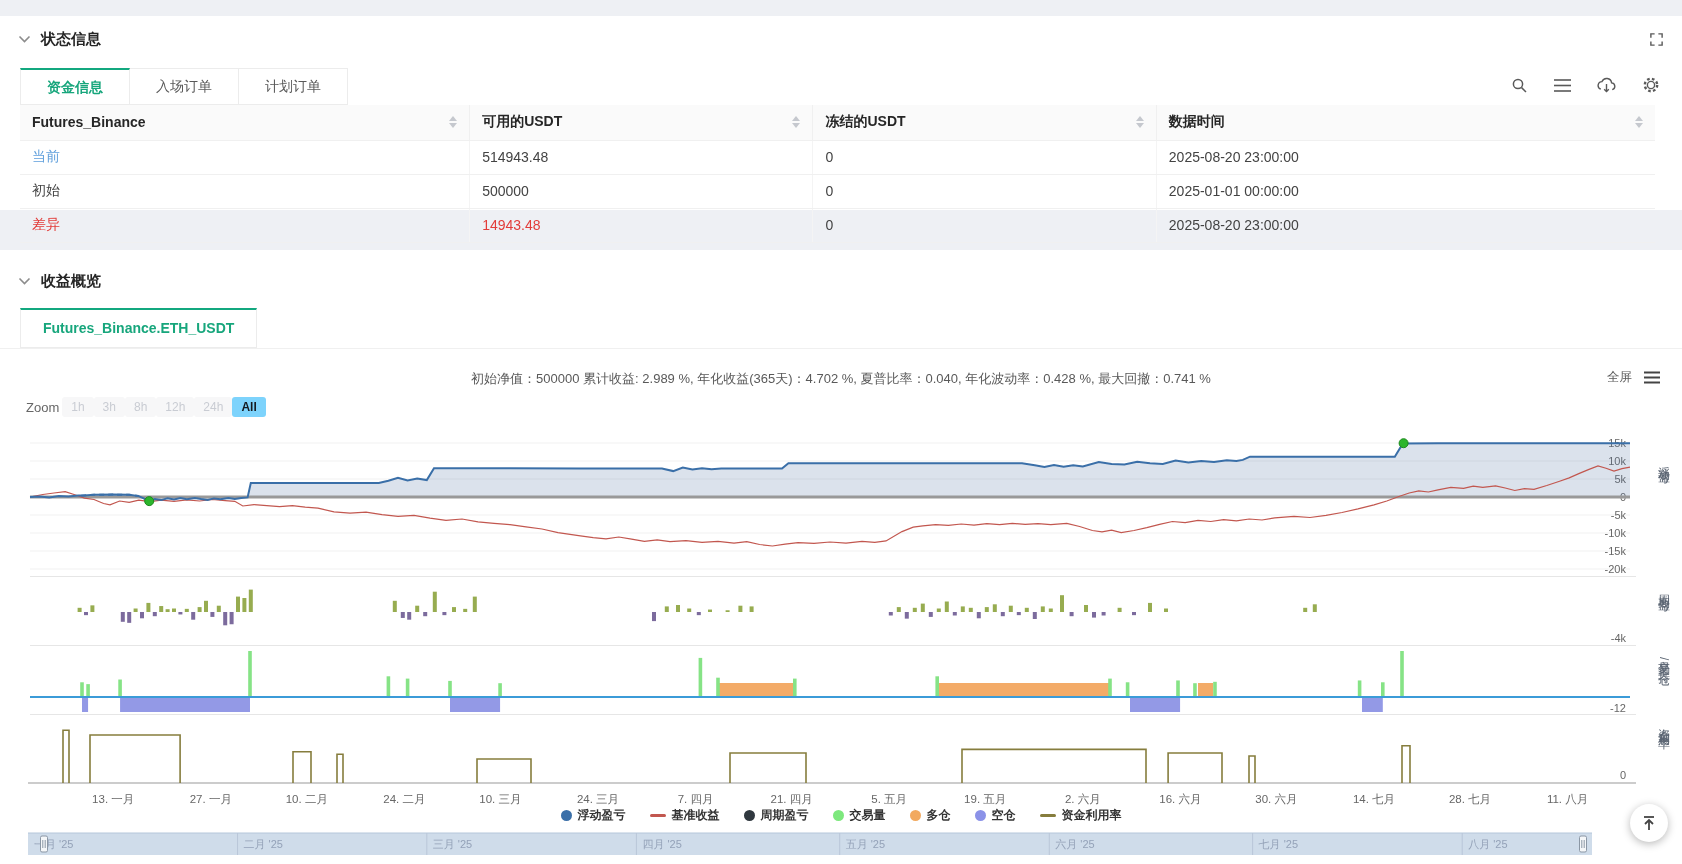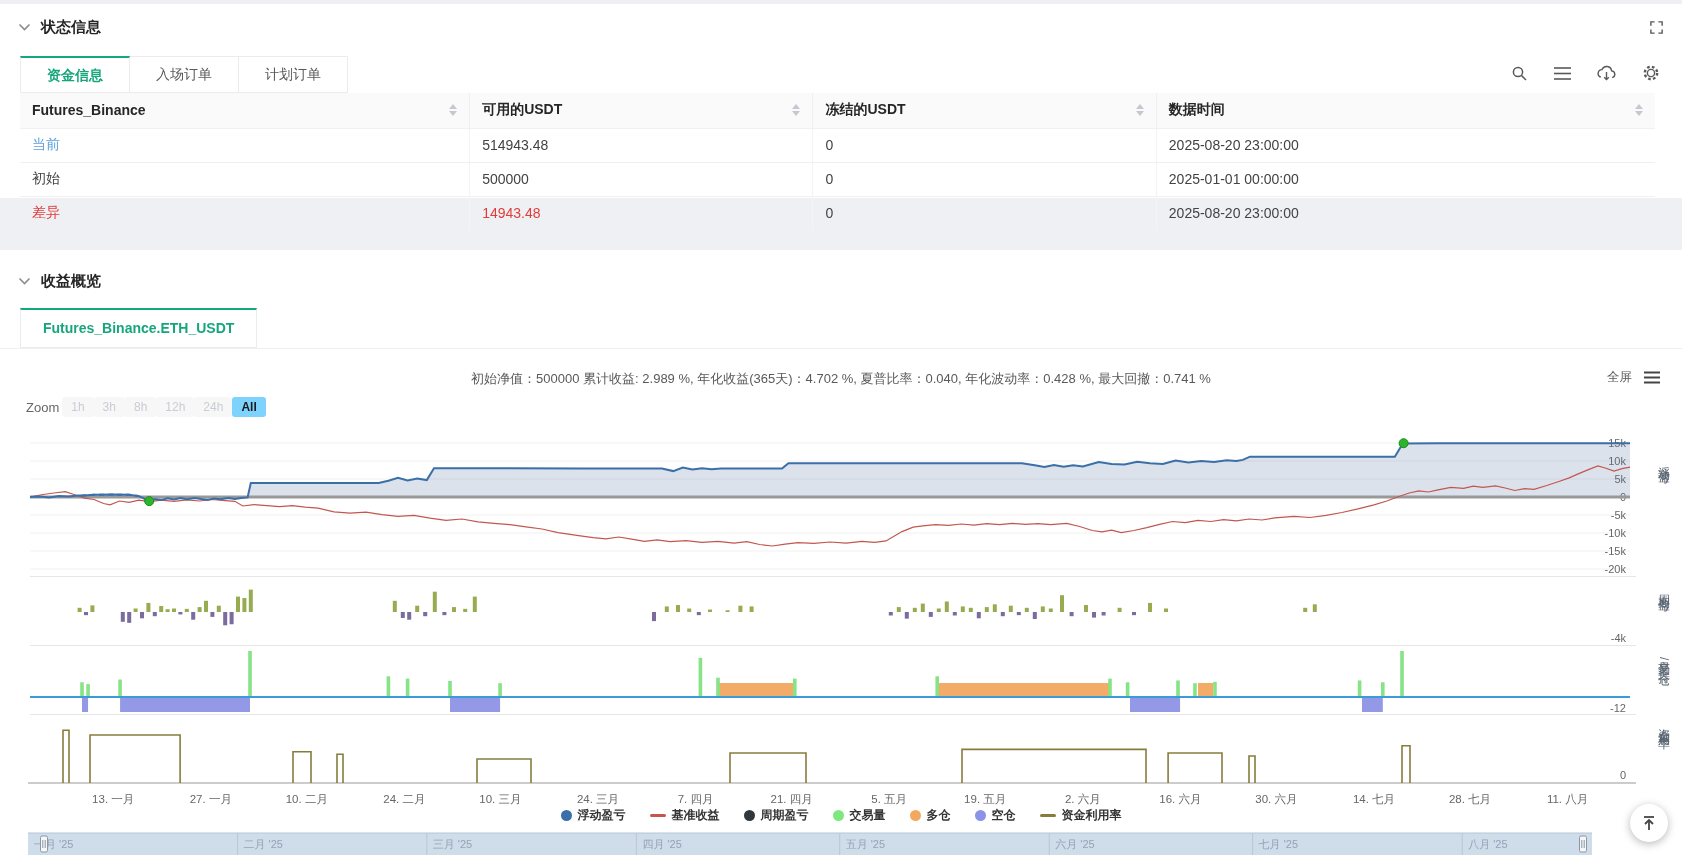--- a/index.html
+++ b/index.html
@@ -1,21 +1,21 @@
 <!DOCTYPE html>
 <html><head>
 <meta charset="utf-8">
 <style>
   * { box-sizing: border-box; margin: 0; padding: 0; }
   html,body { background:#eef0f4; }
   body { font-family:"Liberation Sans", sans-serif; }
   .page { position:relative; width:1682px; height:864px; background:#eef0f4; overflow:hidden; }
 
   .card { position:absolute; left:0; right:0; background:#fff; }
-  .card1 { top:4px; height:194px; }
+  .card1 { top:16px; height:194px; }
   .card2 { top:250px; bottom:0; }
 
   .sec-head { position:absolute; display:flex; align-items:center; gap:10px;
               font-size:15px; font-weight:bold; color:#262626; cursor:pointer; }
   .sec-head svg { display:block; }
 
   .fs-icon { position:absolute; right:18px; top:16px; cursor:pointer; }
 
   
   .tabs { position:absolute; left:20px; top:52px; display:flex; }

